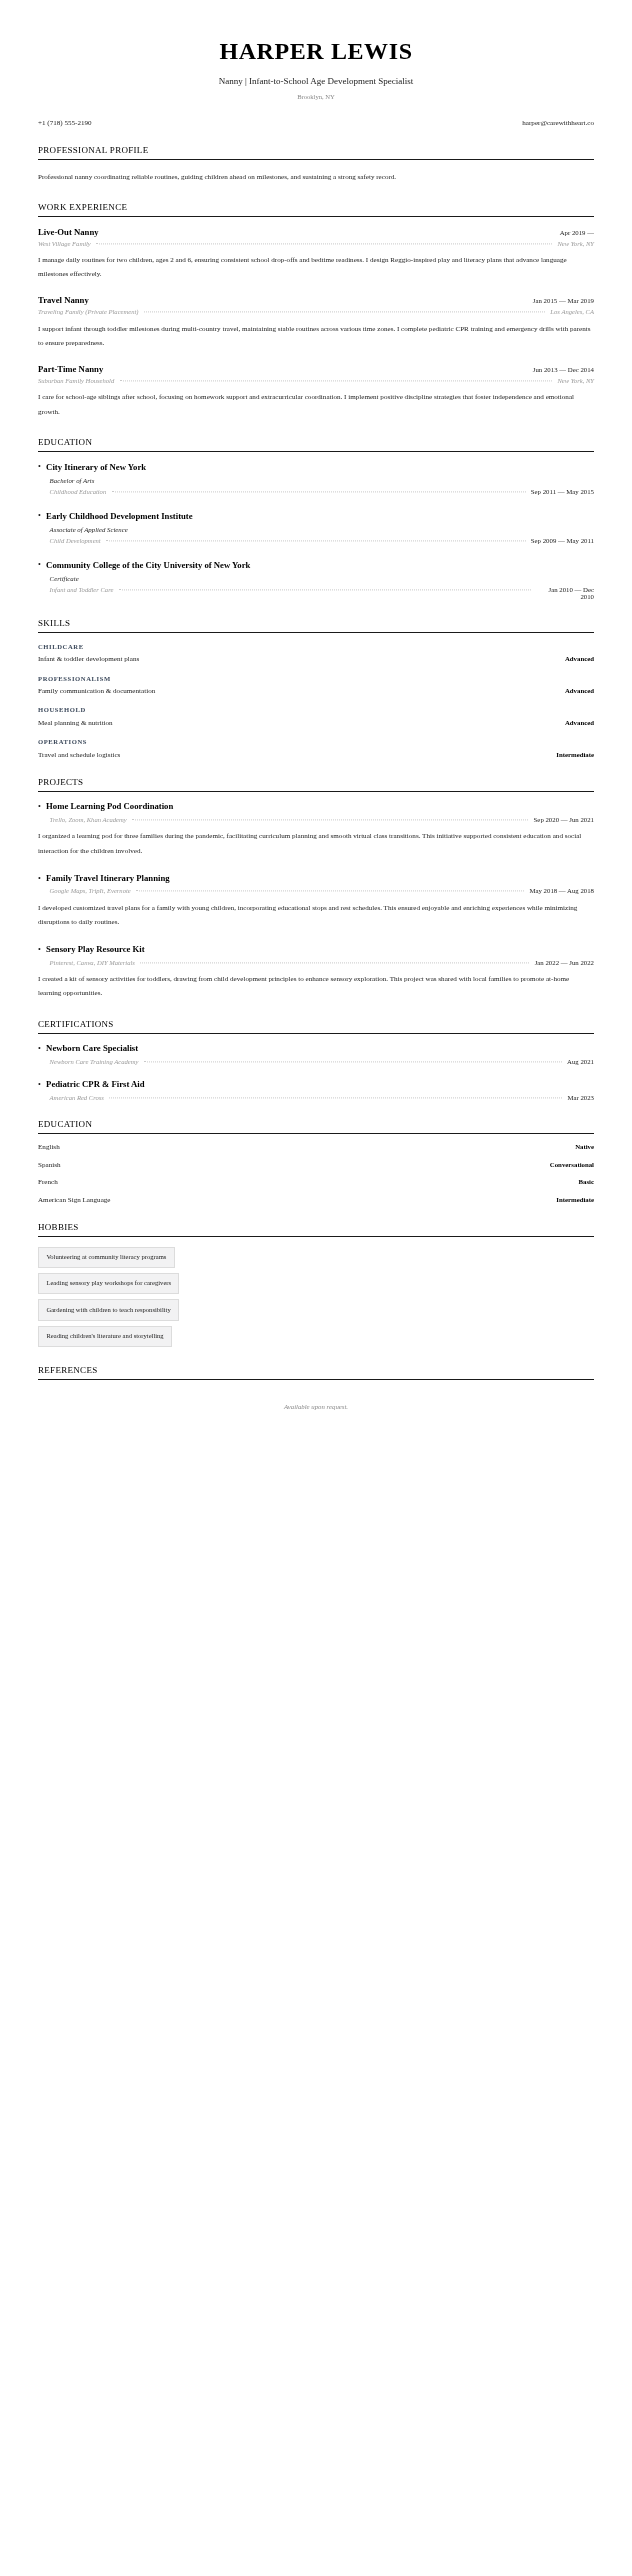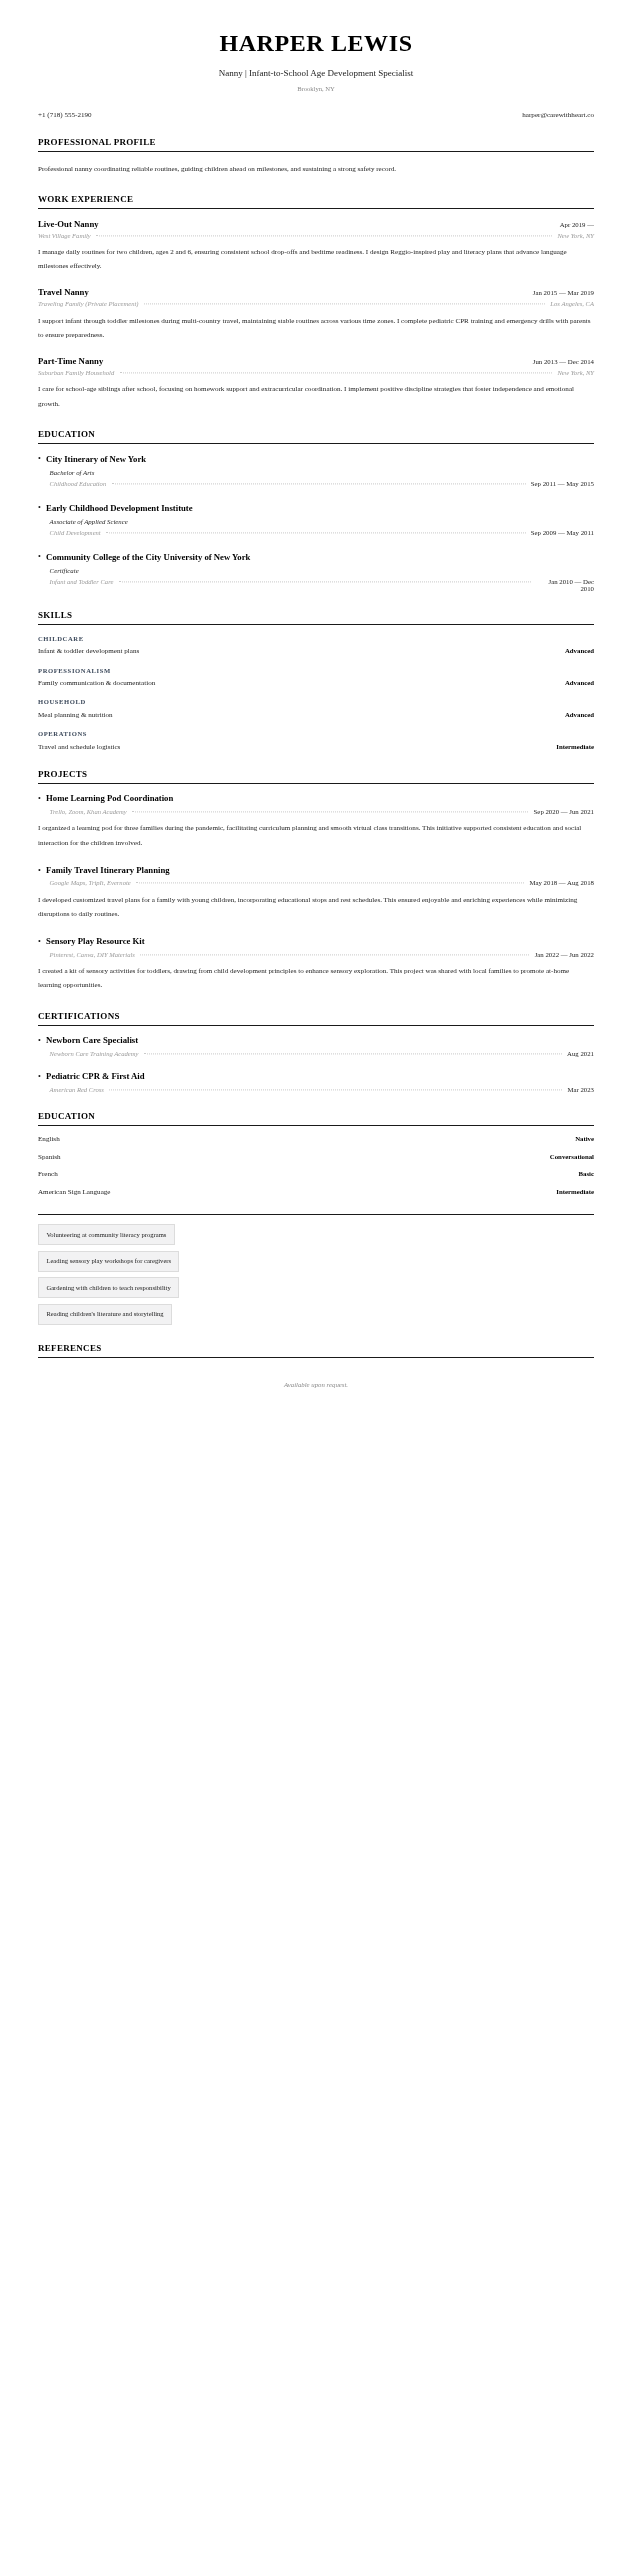--- a/index.html
+++ b/index.html
@@ -4,21 +4,21 @@
 <style>
   * { box-sizing: border-box; }
   html, body { margin: 0; padding: 0; }
   body {
     width: 632px;
     background: #ffffff;
     font-family: "Liberation Serif", "DejaVu Serif", serif;
     color: #1a1a1a;
     -webkit-font-smoothing: antialiased;
   }
-  .page { width: 632px; padding: 0 38px 0 38px; }
+  .page { width: 632px; padding: 8px 38px 0 38px; }
 
   
   .hdr { padding-top: 31px; text-align: center; }
   .hdr-name {
     font-size: 24px;
     font-weight: 700;
     letter-spacing: 0.6px;
     line-height: 1.05;
     color: #000;
   }
@@ -39,21 +39,21 @@
     justify-content: space-between;
     align-items: flex-end;
     font-size: 7.1px;
     color: #1c1c1c;
   }
 
   
   .section { margin-top: 18px; }
   .section-title {
     font-size: 9px;
-    font-weight: 700;
+    font-weight: 400;
     letter-spacing: 0.3px;
     color: #000;
     padding-bottom: 4.2px;
   }
   .section-rule {
     border: 0;
     border-top: 1.1px solid #1a1a1a;
     margin: 0 0 9.5px 0;
   }
 
@@ -491,20 +491,21 @@
       <span class="lang-name">French</span>
       <span class="lang-level">Basic</span>
     </div>
     <div class="lang-row">
       <span class="lang-name">American Sign Language</span>
       <span class="lang-level">Intermediate</span>
     </div>
   </div>
 
   <div class="section">
+    <div class="section-title">HOBBIES</div>
     <hr class="section-rule">
     <div class="hobby-list">
       <div class="hobby-chip">Volunteering at community literacy programs</div>
       <div class="hobby-chip">Leading sensory play workshops for caregivers</div>
       <div class="hobby-chip">Gardening with children to teach responsibility</div>
       <div class="hobby-chip">Reading children's literature and storytelling</div>
     </div>
   </div>
 
   <div class="section">

